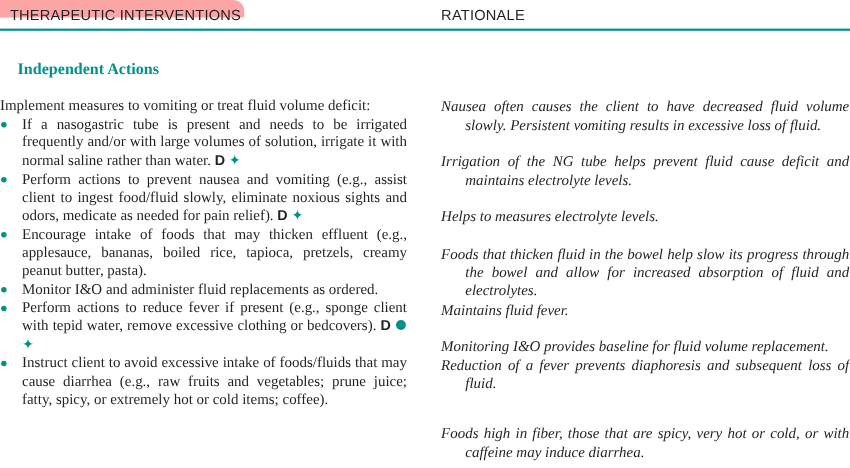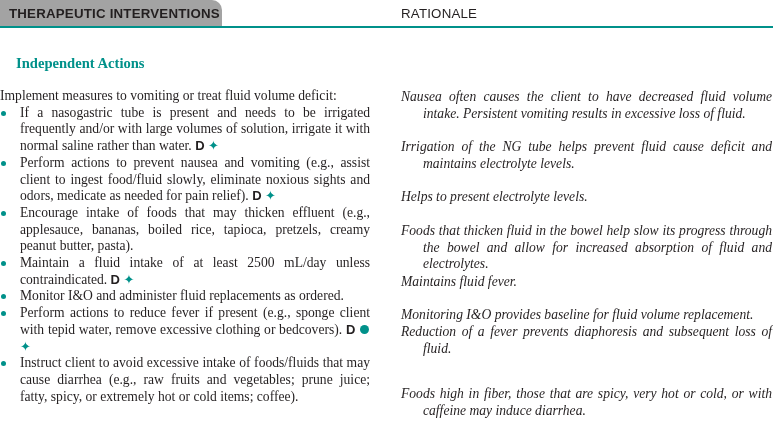--- a/index.html
+++ b/index.html
@@ -1,18 +1,18 @@
 <!DOCTYPE html>
 <html><head>
 <meta charset="utf-8">
 <style>
   html, body { margin: 0; padding: 0; background: #ffffff; }
   body { width: 773px; height: 425px; overflow: hidden; position: relative; font-family: "Liberation Serif", "DejaVu Serif", serif; color: #231f20; }
   .header { position: absolute; left: 0; top: 0; width: 773px; height: 28px; }
-  .tab { position: absolute; left: 0; top: 0; width: 222px; height: 26px; background: #a3a3a3; border-top-right-radius: 10px; font-weight: bold; }
+  .tab { position: absolute; left: 0; top: 0; width: 222px; height: 16px; background: #fca5a5; border-top-right-radius: 10px; }
   .tab-label { position: absolute; left: 9px; top: 6px; font-family: "Liberation Sans", "DejaVu Sans", sans-serif; font-size: 13.3px; letter-spacing: 0.2px; color: #231f20; }
   .rat-label { position: absolute; left: 401px; top: 6px; font-family: "Liberation Sans", "DejaVu Sans", sans-serif; font-size: 13.3px; letter-spacing: 0.2px; color: #231f20; }
   .rule { position: absolute; left: 0; top: 26px; width: 773px; height: 2px; background: #00918a; }
 
   .left { position: absolute; left: 0; top: 39px; width: 370px; font-size: 13.6px; line-height: 16.7px; }
   .section-title { color: #00918a; font-size: 14.6px; font-weight: bold; margin: 16px; line-height: 17px; }
   .intro { margin: 0; }
   ul.items { list-style: none; padding: 0; margin: 0; }
   ul.items li { position: relative; padding-left: 20px; text-align: justify; }
   .bullet { position: absolute; left: 1px; top: 6px; width: 5px; height: 5px; border-radius: 50%; background: #00918a; }
@@ -50,51 +50,45 @@
       <span>Perform actions to prevent nausea and vomiting (e.g., assist client to ingest food/fluid slowly, eliminate noxious sights and odors, medicate as needed for pain relief).</span>
       <span class="dmark">D</span>
       <span class="star">✦</span>
     </li>
     <li>
       <span class="bullet"></span>
       <span>Encourage intake of foods that may thicken effluent (e.g., applesauce, bananas, boiled rice, tapioca, pretzels, creamy peanut butter, pasta).</span>
     </li>
     <li>
       <span class="bullet"></span>
-      <span>Maintain a fluid intake of at least 2500 mL/day unless contraindicated.</span>
-      <span class="dmark">D</span>
-      <span class="star">✦</span>
-    </li>
-    <li>
-      <span class="bullet"></span>
       <span>Monitor I&amp;O and administer fluid replacements as ordered.</span>
     </li>
     <li>
       <span class="bullet"></span>
       <span>Perform actions to reduce fever if present (e.g., sponge client with tepid water, remove excessive clothing or bedcovers).</span>
       <span class="dmark">D</span>
       <span class="dot"></span>
       <span class="star">✦</span>
     </li>
     <li>
       <span class="bullet"></span>
       <span>Instruct client to avoid excessive intake of foods/fluids that may cause diarrhea (e.g., raw fruits and vegetables; prune juice; fatty, spicy, or extremely hot or cold items; coffee).</span>
     </li>
   </ul>
 </div>
 
 <div class="right" style="top:0;">
   <div class="rat" style="top:89px;">
-      <p>Nausea often causes the client to have decreased fluid volume intake. Persistent vomiting results in excessive loss of fluid.</p>
+      <p>Nausea often causes the client to have decreased fluid volume slowly. Persistent vomiting results in excessive loss of fluid.</p>
     </div>
   <div class="rat" style="top:139px;">
       <p>Irrigation of the NG tube helps prevent fluid cause deficit and maintains electrolyte levels.</p>
     </div>
   <div class="rat" style="top:189px;">
-      <p>Helps to present electrolyte levels.</p>
+      <p>Helps to measures electrolyte levels.</p>
     </div>
   <div class="rat" style="top:223px;">
       <p>Foods that thicken fluid in the bowel help slow its progress through the bowel and allow for increased absorption of fluid and electrolytes.</p>
     </div>
   <div class="rat" style="top:274px;">
       <p>Maintains fluid fever.</p>
     </div>
   <div class="rat" style="top:307px;">
       <p>Monitoring I&amp;O provides baseline for fluid volume replacement.</p>
     </div>

